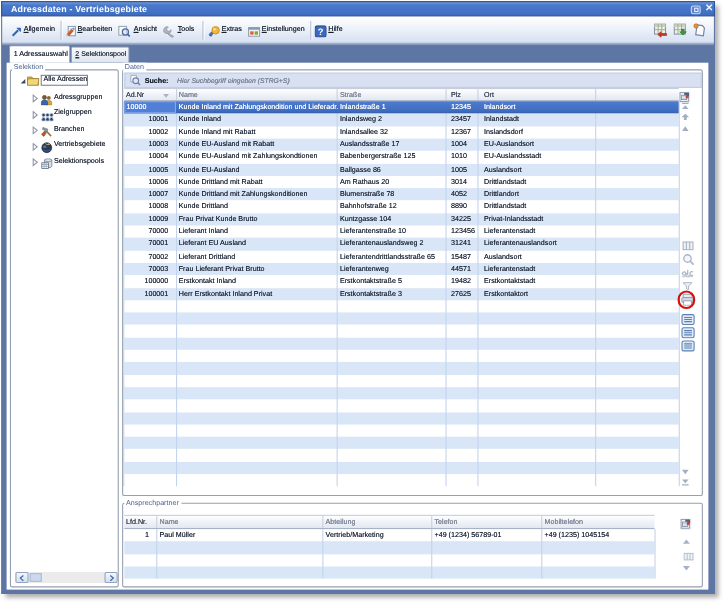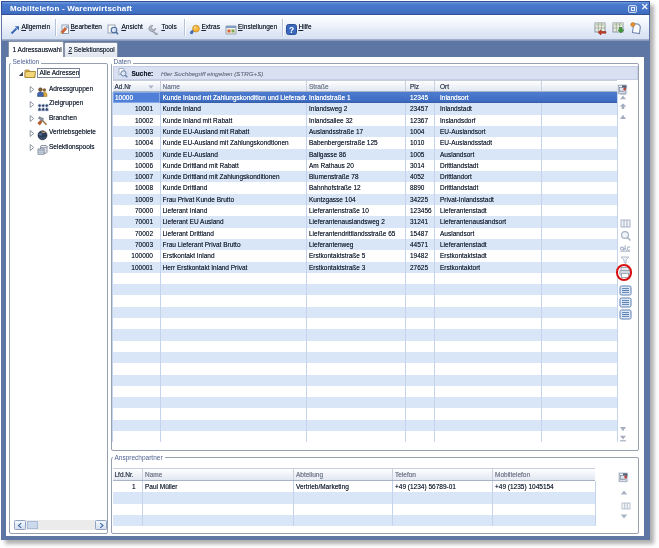--- a/index.html
+++ b/index.html
@@ -1,21 +1,21 @@
 <!DOCTYPE html>
 <html><head><meta charset="utf-8"><style>
 *{margin:0;padding:0;box-sizing:border-box}
 html,body{width:659px;height:548px;background:#fff;font-family:"Liberation Sans",sans-serif;overflow:hidden}
 .a{position:absolute}
 .t8{font-size:6.5px;line-height:11.3px;color:#1c2636;white-space:nowrap;text-shadow:0 0 .35px rgba(25,35,52,.75)}
 </style></head><body>
 <div class="a" style="left:1px;top:1px;width:649px;height:539px;background:#5e76a4;box-shadow:4px 4px 4px rgba(110,110,110,.55)"></div>
 
 <div class="a" style="left:1px;top:1px;width:649px;height:14px;background:linear-gradient(#709bdf 0%,#4a79cc 22%,#4272c5 75%,#3c6abc 100%);border:1px solid #315299"></div>
-<div class="a" style="left:10px;top:2.5px;font-size:8px;font-weight:bold;line-height:11px;color:#fff;letter-spacing:.2px">Mobiltelefon - Warenwirtschaft</div>
+<div class="a" style="left:10px;top:2.5px;font-size:8px;font-weight:bold;line-height:11px;color:#fff;letter-spacing:.2px">Adressdaten - Vertriebsgebiete</div>
 <div class="a" style="left:628px;top:4.5px;width:9px;height:8px;border:1px solid #cdd9f0;border-radius:2px;background:rgba(255,255,255,.12)">
     <div class="a" style="left:2px;top:1.5px;width:4px;height:3.5px;border:1px solid #e6ecf8"></div>
   </div>
 <div class="a" style="left:641px;top:2px;color:#f2f5fb;font-size:9px;font-weight:bold">✕</div>
 
 <div class="a" style="left:2px;top:15px;width:647px;height:25px;background:linear-gradient(#fefeff,#eef3fa 45%,#dde6f5 80%,#d7e1f2);border-bottom:1px solid #9fb0ca"></div>
 
 <div class="a" style="left:10px;top:21px;width:11px;height:11px"><svg width="11" height="11" viewBox="0 0 11 11">
       <path d="M1.5 9.5 L6.5 4.5" stroke="#3563b3" stroke-width="1.8" fill="none"></path>
       <path d="M4.8 2.2 h4.2 v4.2 l-1.6 -1.6 -1 -1 Z" fill="#3563b3"></path>

